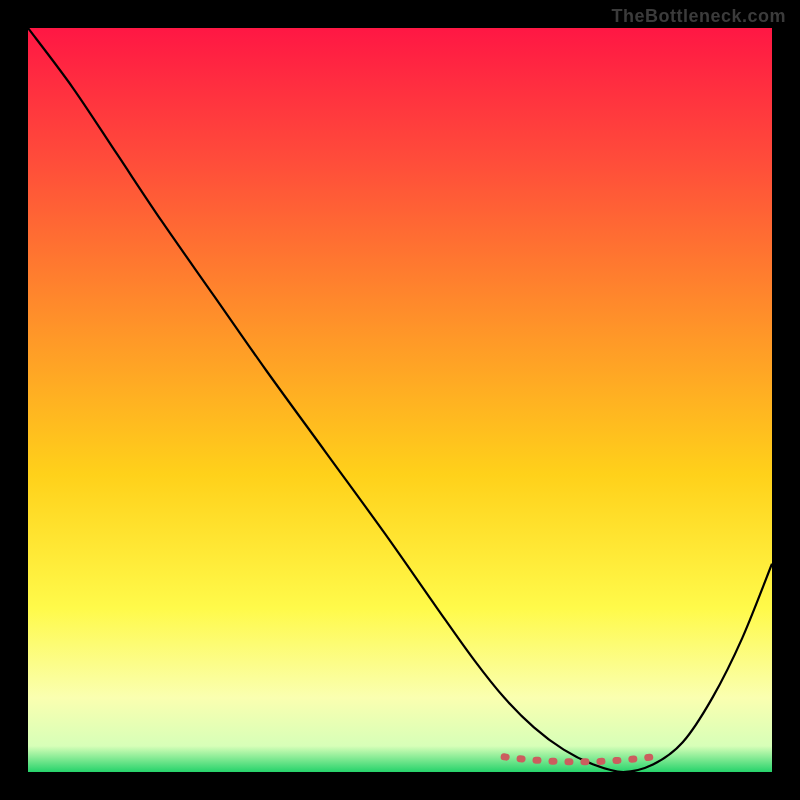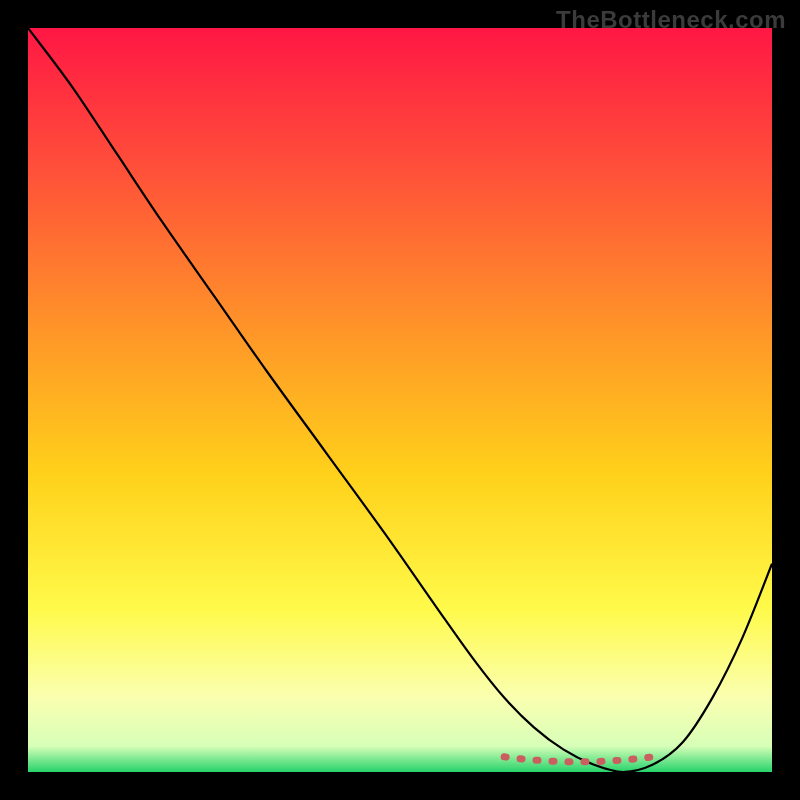--- a/index.html
+++ b/index.html
@@ -15,21 +15,21 @@
     position: relative;
     width: 800px;
     height: 800px;
     background: #000000;
   }
   .watermark {
     position: absolute;
     top: 6px;
     right: 14px;
     color: #3b3b3b;
-    font-size: 24px;
+    font-size: 18px;
     font-weight: 600;
     letter-spacing: 0.5px;
     z-index: 3;
   }
   svg.chart {
     position: absolute;
     top: 28px;
     left: 28px;
     width: 744px;
     height: 744px;

